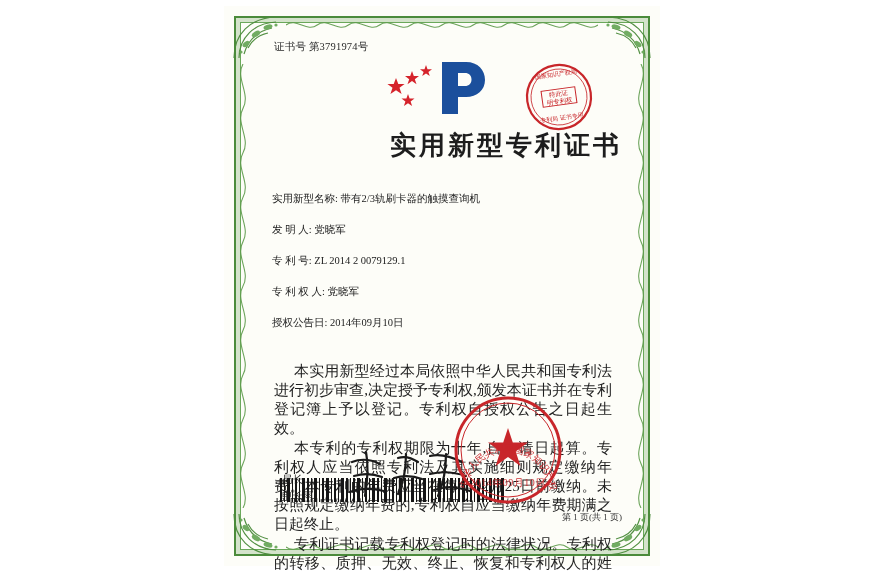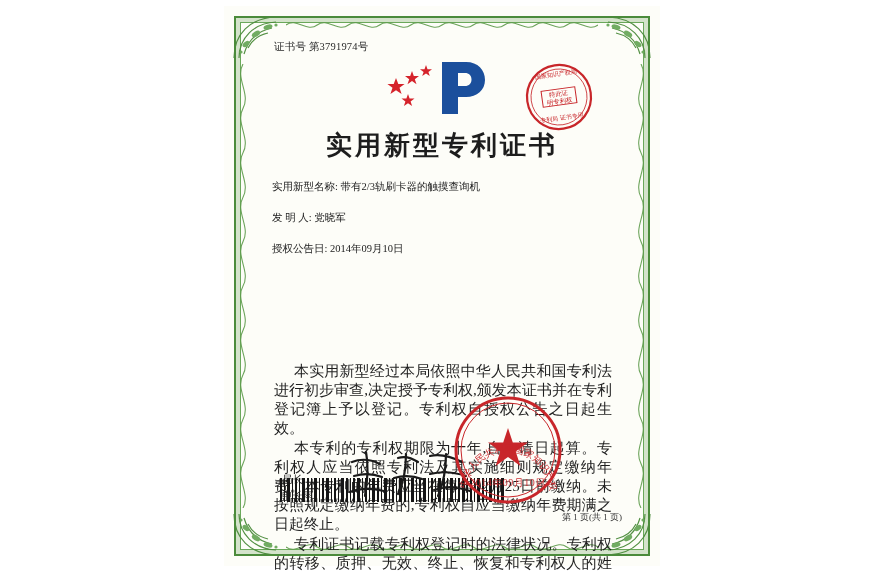--- a/index.html
+++ b/index.html
@@ -107,32 +107,32 @@
     top: 16px;
     transform: translateX(-50%);
     width: 120px;
     height: 64px;
   }
   .title {
     position: absolute;
     left: 0;
     right: 0;
     top: 88px;
-    text-align: center;
+    text-align: right;
     font-size: 26px;
     letter-spacing: 3px;
     color: #1d1d1d;
     font-weight: bold;
     font-family: "DejaVu Serif", serif;
   }
   .fields {
     position: absolute;
     left: 10px;
     right: 6px;
-    top: 140px;
+    top: 152px;
   }
   .field-row {
     font-size: 10.5px;
     color: #222;
     margin-bottom: 17px;
     line-height: 14px;
     white-space: nowrap;
   }
   .field-row .lbl { display: inline-block; }
   .field-row .val { display: inline-block; }
@@ -357,20 +357,28 @@
 
       <div class="title">实用新型专利证书</div>
 
       <div class="fields">
         <div class="field-row">
           <span class="lbl">实用新型名称:</span>
           <span class="val">带有2/3轨刷卡器的触摸查询机</span>
         </div>
         <div class="field-row">
           <span class="lbl">发 明 人:</span>
+          <span class="val">党晓军</span>
+        </div>
+        <div class="field-row">
+          <span class="lbl">专 利 号:</span>
+          <span class="val">ZL 2014 2 0079129.1</span>
+        </div>
+        <div class="field-row">
+          <span class="lbl">专 利 权 人:</span>
           <span class="val">党晓军</span>
         </div>
         <div class="field-row">
           <span class="lbl">授权公告日:</span>
           <span class="val">2014年09月10日</span>
         </div>
       </div>
 
       <div class="body-text">
         <p>本实用新型经过本局依照中华人民共和国专利法进行初步审查,决定授予专利权,颁发本证书并在专利登记簿上予以登记。专利权自授权公告之日起生效。</p>

